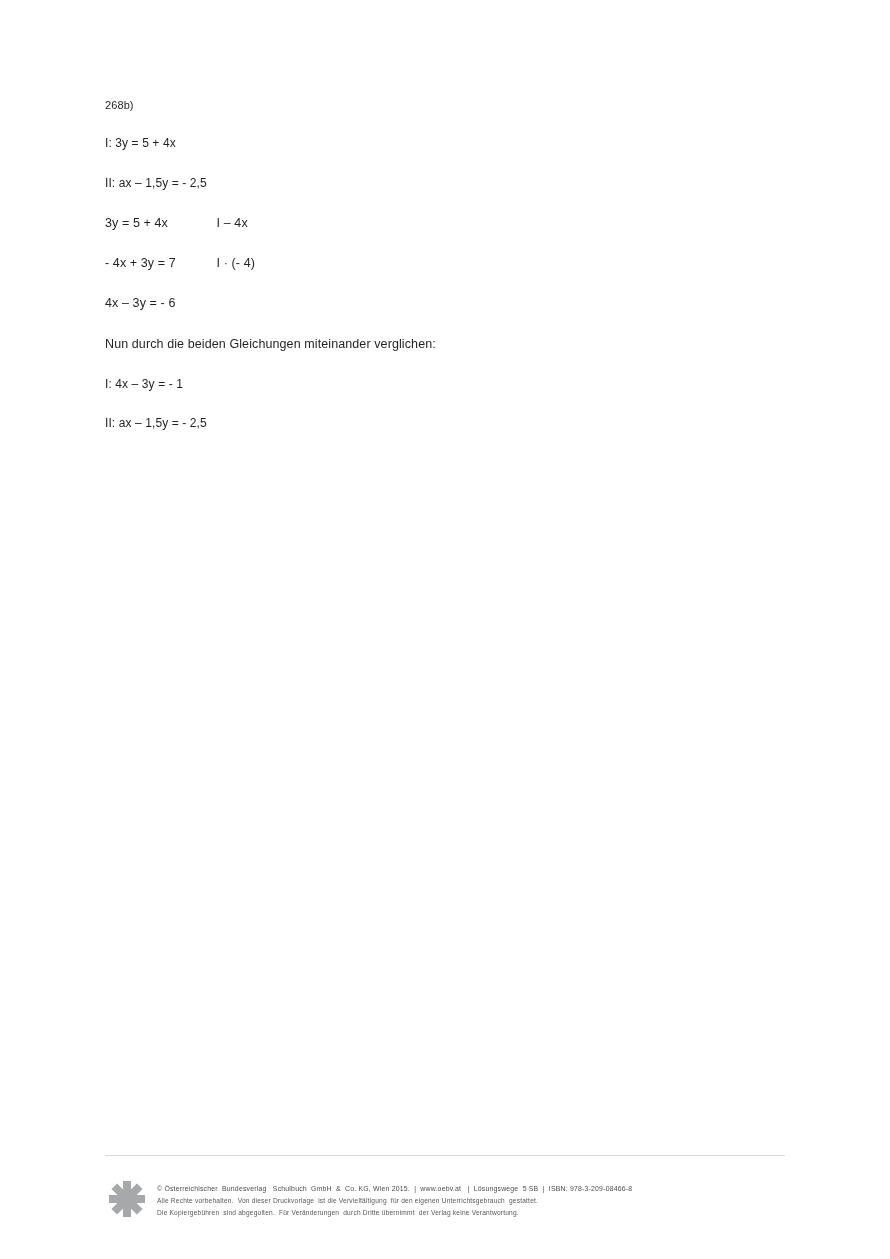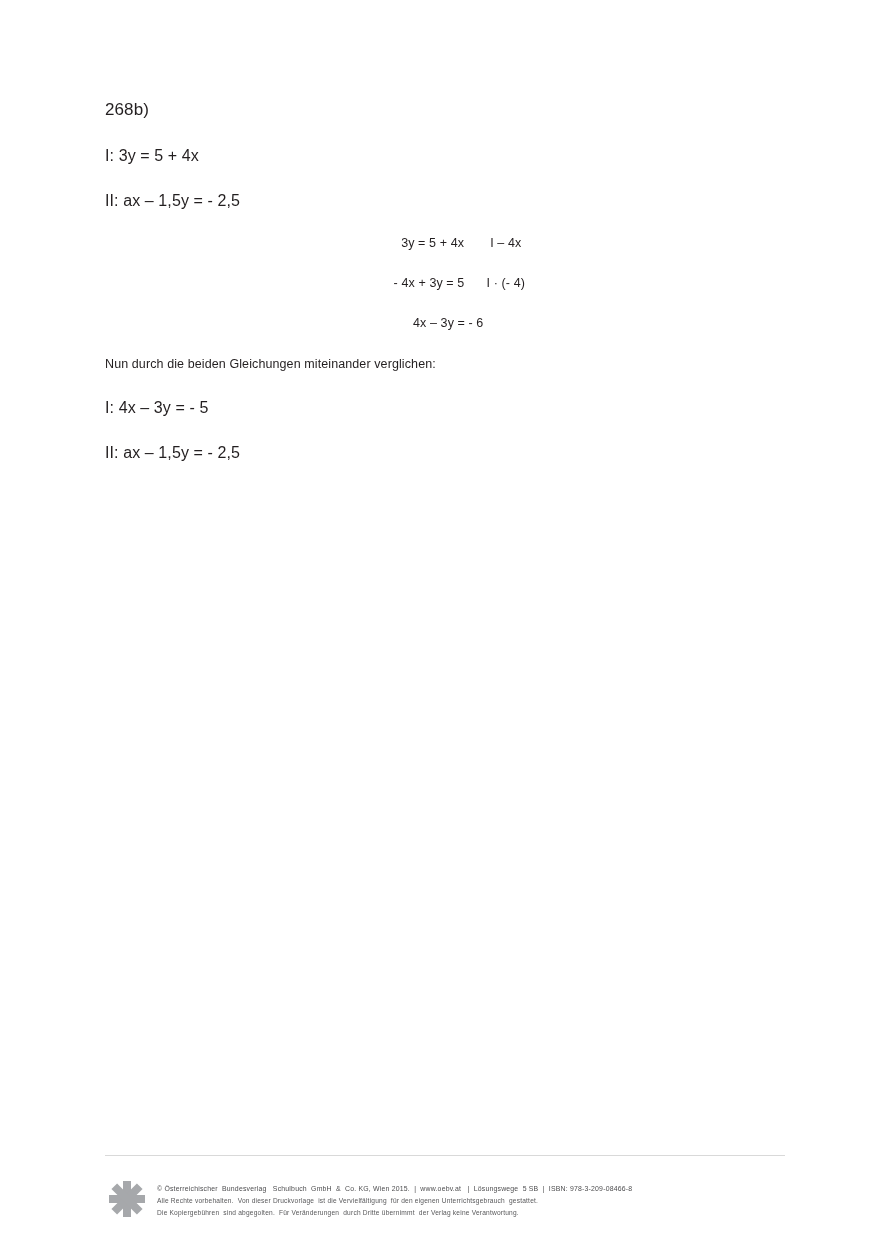--- a/index.html
+++ b/index.html
@@ -22,49 +22,48 @@
   }
 
   .content {
     position: absolute;
     left: 105px;
     top: 98px;
     width: 690px;
   }
 
   .heading {
-    font-size: 17px;
+    font-size: 11px;
     line-height: 1.4;
     margin: 0 0 22px 0;
     letter-spacing: 0.1px;
   }
 
   .eq {
-    font-size: 16px;
+    font-size: 12px;
     line-height: 1.45;
     margin: 0 0 22px 0;
     white-space: pre;
     letter-spacing: 0.1px;
   }
 
   .para {
     font-size: 12.5px;
     line-height: 1.55;
     margin: 0 0 22px 0;
     letter-spacing: 0.1px;
     max-width: 686px;
   }
 
   .eq-row {
     display: block;
     font-size: 12.5px;
     line-height: 1.45;
     margin: 0 0 22px 0;
     letter-spacing: 0.1px;
-    text-align: center;
   }
   .eq-row .lhs {
     display: inline-block;
     min-width: 108px;
   }
   .eq-row .note {
     display: inline-block;
   }
 
   
@@ -122,32 +121,32 @@
 
     <p class="eq">II: ax – 1,5y = - 2,5</p>
 
 
     <div class="eq-row">
       <span class="lhs">3y = 5 + 4x</span>
       <span class="note">I – 4x</span>
     </div>
 
     <div class="eq-row">
-      <span class="lhs">- 4x + 3y = 5</span>
+      <span class="lhs">- 4x + 3y = 7</span>
       <span class="note">I · (- 4)</span>
     </div>
 
     <div class="eq-row">
       <span class="lhs">4x – 3y = - 6</span>
       <span class="note"></span>
     </div>
 
     <p class="para">Nun durch die beiden Gleichungen miteinander verglichen:</p>
 
-    <p class="eq">I: 4x – 3y = - 5</p>
+    <p class="eq">I: 4x – 3y = - 1</p>
 
     <p class="eq">II: ax – 1,5y = - 2,5</p>
 
 
   </div>
 
   <div class="footer">
     <div class="footer-rule"></div>
     <div class="footer-inner">
       <div class="logo">

